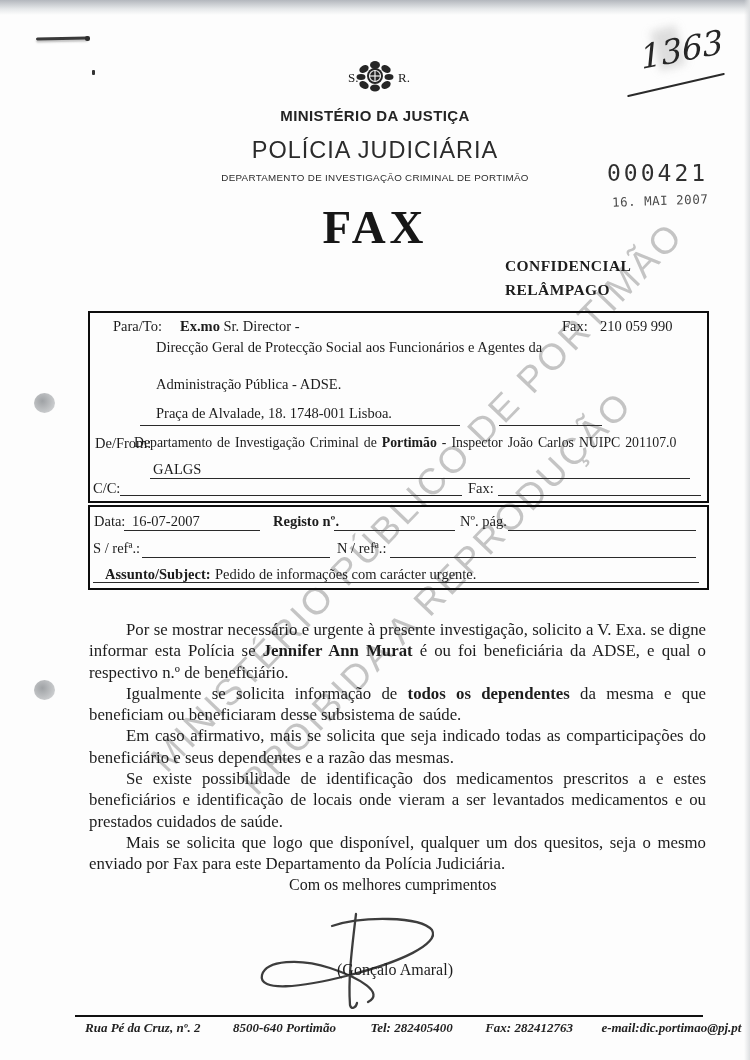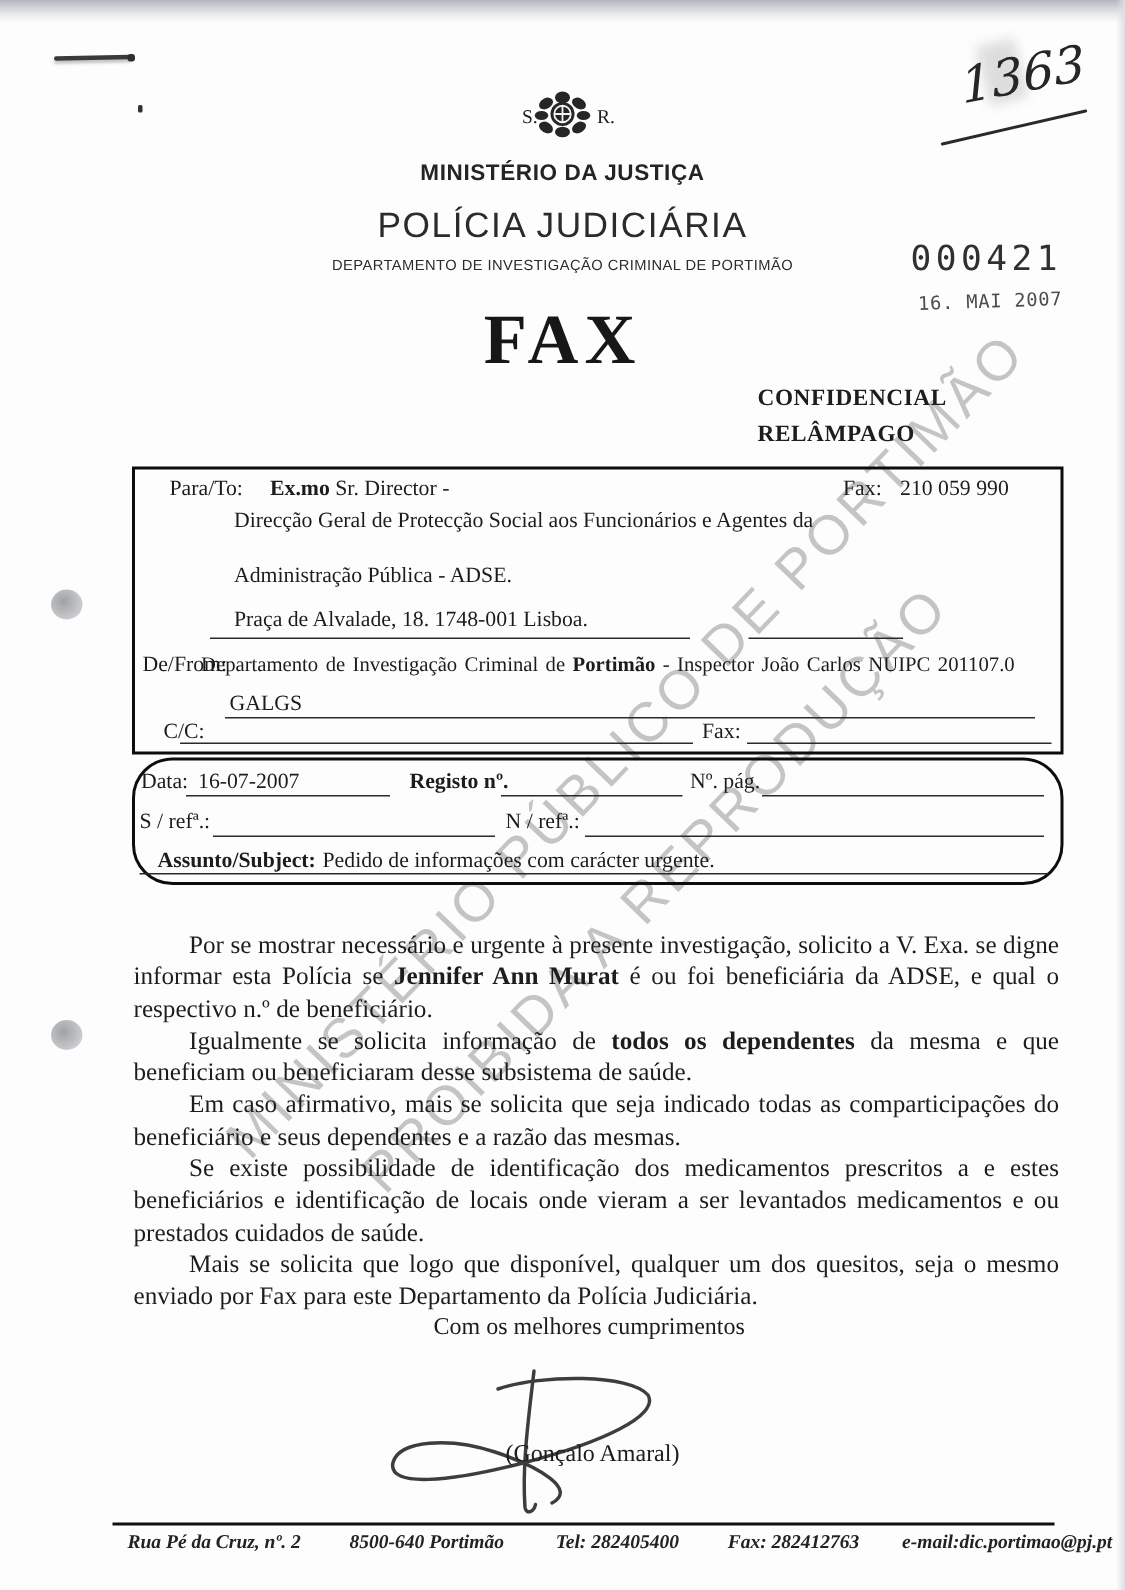--- a/index.html
+++ b/index.html
@@ -115,27 +115,27 @@
     <span class="abs fval" style="left:510px;top:5px;">210 059 990</span>
     <span class="abs fval" style="left:66px;top:26px;">Direcção Geral de Protecção Social aos Funcionários e Agentes da</span>
     <span class="abs fval" style="left:66px;top:63px;">Administração Pública - ADSE.</span>
     <span class="abs fval" style="left:66px;top:92px;">Praça de Alvalade, 18. 1748-001 Lisboa.</span>
     <div class="abs uline" style="left:50px;top:112px;width:320px;"></div>
     <div class="abs uline" style="left:409px;top:112px;width:103px;"></div>
     <span class="abs flabel" style="left:5px;top:122px;">De/From:</span>
     <span class="abs fval" style="left:44px;top:122px;word-spacing:1.5px;font-size:13.8px;font-family:Liberation Serif, serif;"><span>Departamento de Investigação Criminal de </span><b>Portimão</b><span> - Inspector João Carlos NUIPC 201107.0</span></span>
     <span class="abs fval" style="left:63px;top:148px;">GALGS</span>
     <div class="abs uline" style="left:60px;top:165px;width:540px;"></div>
-    <span class="abs flabel" style="left:3px;top:167px;margin-left:16px;">C/C:</span>
+    <span class="abs flabel" style="left:3px;top:167px;">C/C:</span>
     <div class="abs uline" style="left:30px;top:182px;width:342px;"></div>
     <span class="abs flabel" style="left:378px;top:167px;">Fax:</span>
     <div class="abs uline" style="left:408px;top:182px;width:203px;"></div>
   </div>
 
-  <div class="abs fbox z2" style="left:88px;top:505px;width:617px;height:81px;border-radius:27px;">
+  <div class="abs fbox z2" style="left:88px;top:505px;width:617px;height:81px;">
     <span class="abs flabel" style="left:4px;top:6px;">Data:</span>
     <span class="abs fval" style="left:42px;top:6px;">16-07-2007</span>
     <div class="abs uline" style="left:34px;top:23px;width:136px;"></div>
     <span class="abs flabel" style="left:183px;top:6px;font-weight:bold;">Registo nº.</span>
     <div class="abs uline" style="left:244px;top:23px;width:121px;"></div>
     <span class="abs flabel" style="left:370px;top:6px;">Nº. pág.</span>
     <div class="abs uline" style="left:418px;top:23px;width:188px;"></div>
     <span class="abs flabel" style="left:3px;top:33px;">S / refª.:</span>
     <div class="abs uline" style="left:52px;top:50px;width:188px;"></div>
     <span class="abs flabel" style="left:247px;top:33px;">N / refª.:</span>

